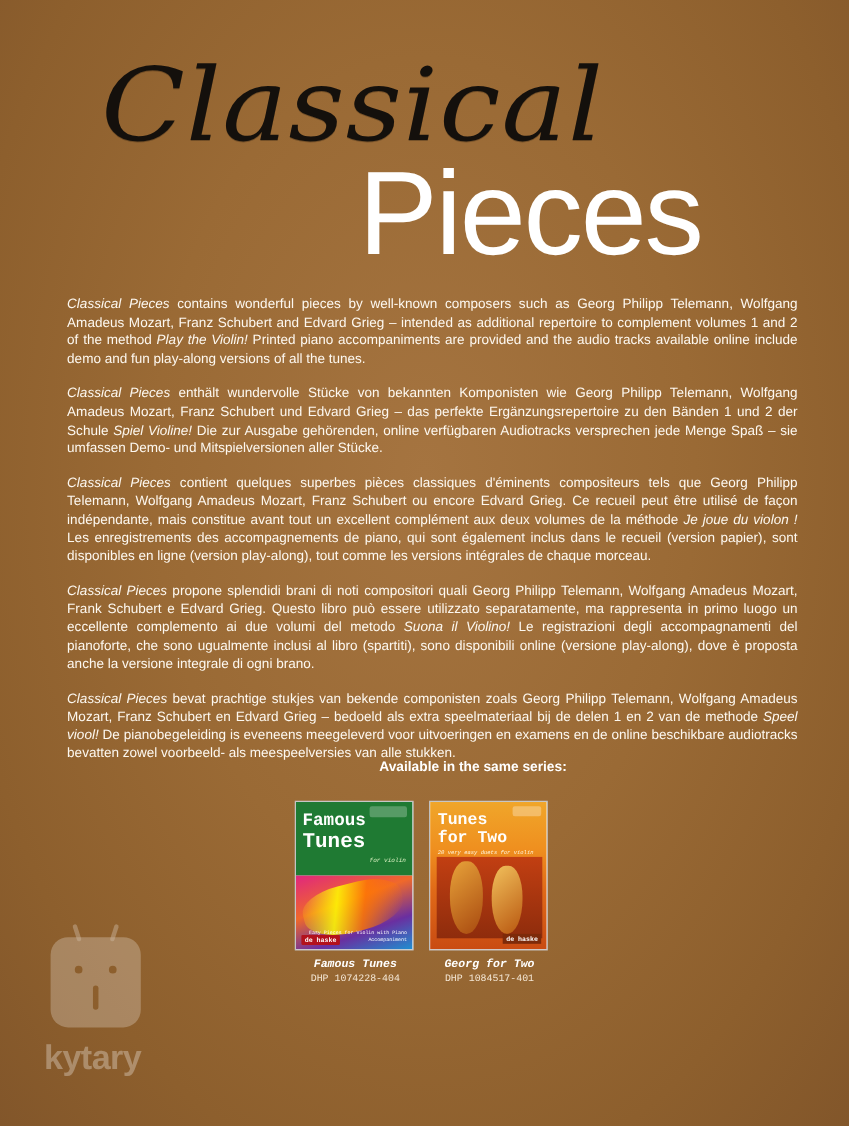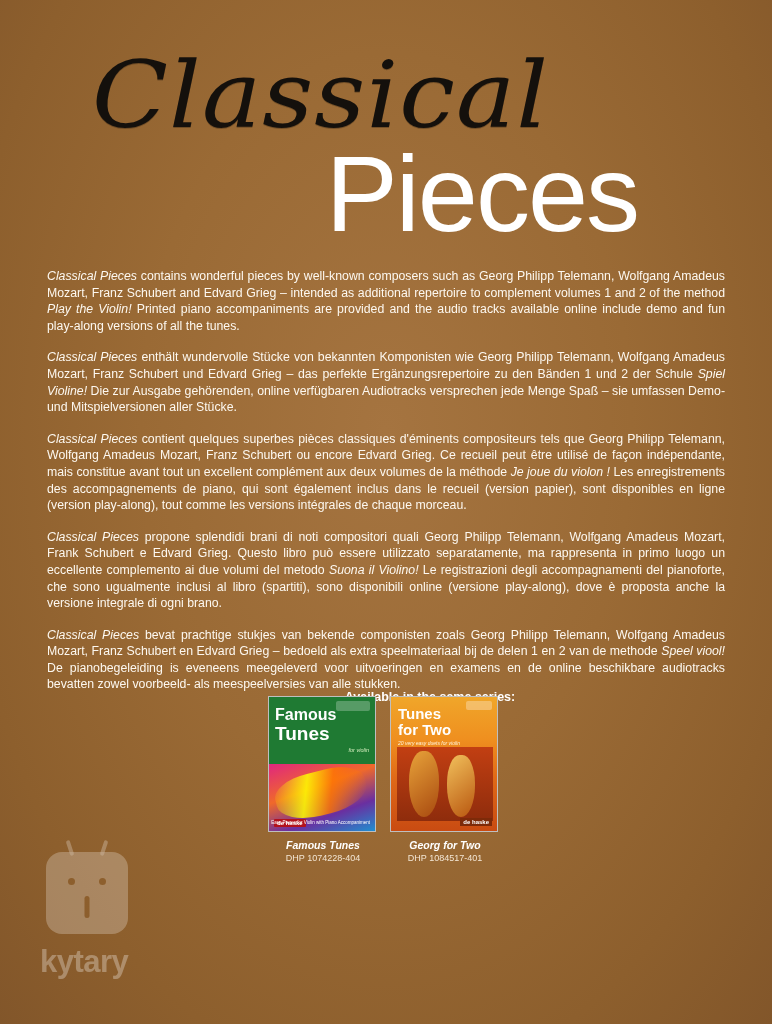--- a/index.html
+++ b/index.html
@@ -59,45 +59,46 @@
     position: absolute;
     left: 47px;
     top: 268px;
     width: 678px;
     color: #fdf8f0;
     font-size: 12.3px;
     line-height: 16.6px;
     text-align: justify;
   }
   .para {
-    margin: 0 0 15px 0;
+    margin: 0 0 15px 14px;
   }
   .para i, .para em {
     font-style: italic;
   }
   
   .series-head {
     position: absolute;
     left: 0;
     top: 690px;
     width: 772px;
     text-align: center;
     color: #ffffff;
     font-size: 12.5px;
     font-weight: 700;
     padding-left: 44px;
   }
   .covers {
     position: absolute;
     left: 0;
-    top: 696px;
+    top: 728px;
     width: 768px;
     display: flex;
     justify-content: center;
     gap: 12px;
+    font-family: Liberation Mono, monospace;
   }
   .cover-item {
     width: 110px;
     text-align: center;
   }
   .cover-art {
     width: 108px;
     height: 136px;
     border: 1px solid rgba(0,0,0,0.25);
     position: relative;

